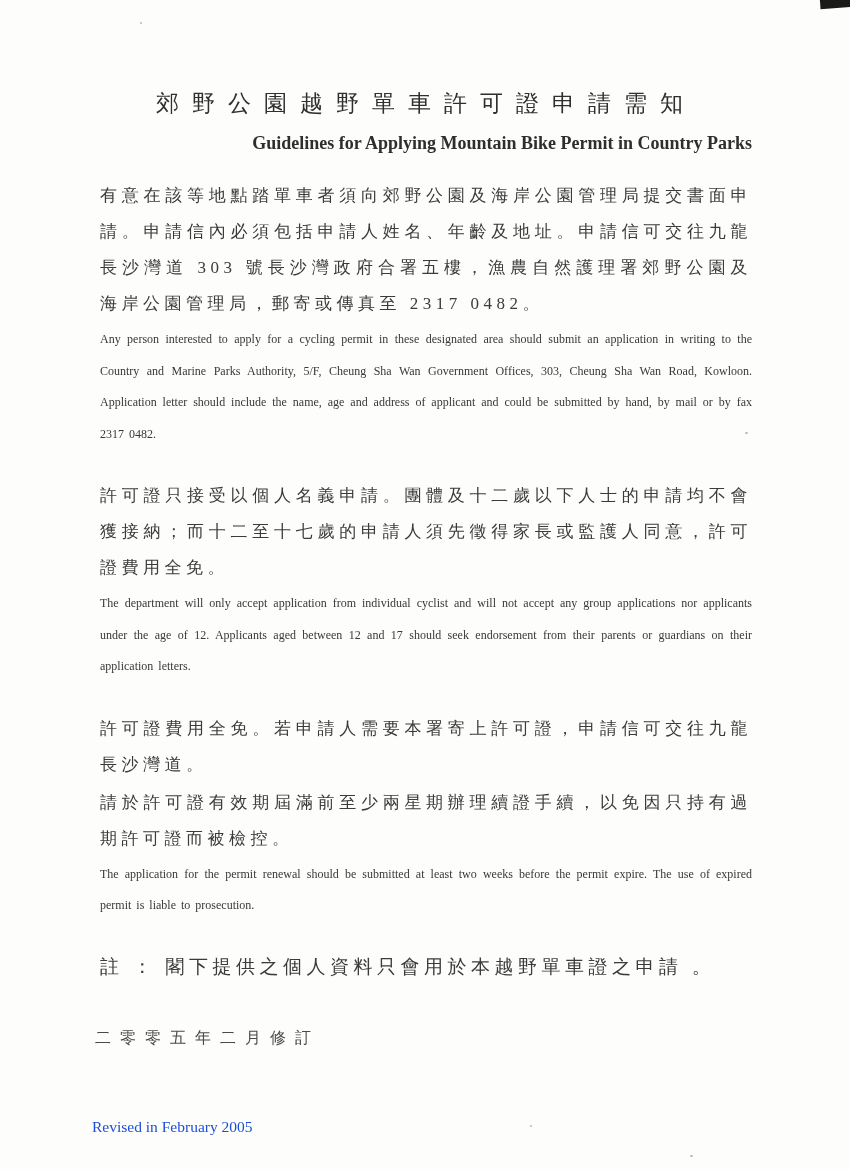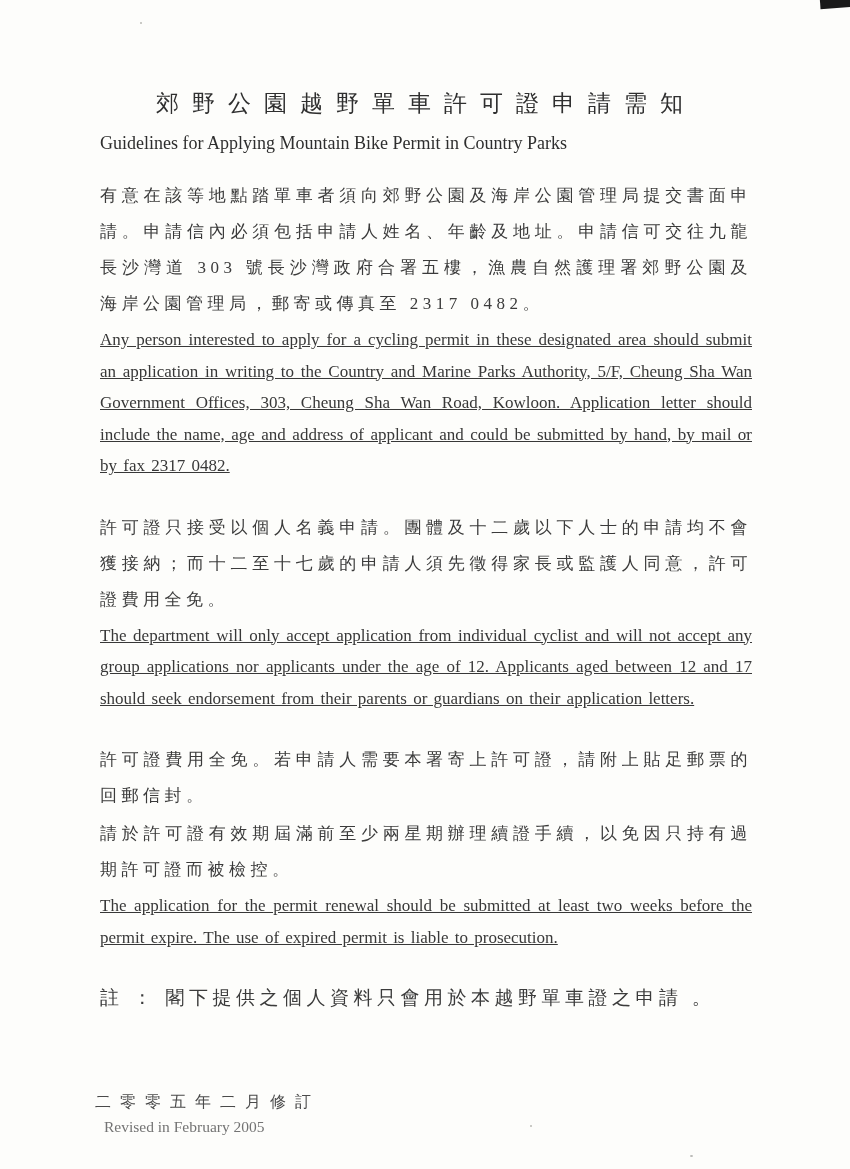--- a/index.html
+++ b/index.html
@@ -35,65 +35,64 @@
   }
   .title-zh {
     text-align: center;
     font-size: 23px;
     letter-spacing: 13px;
     color: #2f2f2f;
     margin: 0 0 14px 0;
     font-weight: normal;
   }
   .title-en {
-    text-align: left;
+    text-align: right;
     font-size: 18px;
-    font-weight: normal;
+    font-weight: bold;
     color: #2e2e2e;
     margin: 0 0 24px 0;
   }
   .para-zh {
     font-size: 17px;
     line-height: 36px;
     letter-spacing: 4.5px;
     text-align: justify;
     color: #3b3b3b;
     margin: 0 0 2px 0;
   }
   .para-en {
-    font-size: 17px;
+    font-size: 12px;
     line-height: 31.5px;
     text-align: justify;
     color: #383838;
     margin: 0 0 28px 0;
     word-spacing: 2px;
-    text-decoration: underline;
   }
   .para-en:last-child { margin-bottom: 0; }
   .remark-zh {
     font-size: 19px;
     line-height: 34px;
     letter-spacing: 4.5px;
     color: #3b3b3b;
     margin: 0 0 4px 0;
   }
   .revised-zh {
     position: absolute;
     left: 95px;
-    top: 1092px;
+    top: 1028px;
     font-size: 16px;
     letter-spacing: 9px;
     color: #4a4a4a;
   }
   .revised-en {
     position: absolute;
-    left: 104px;
+    left: 92px;
     top: 1118px;
     font-size: 15.5px;
-    color: #737373;
+    color: #1d4ed8;
   }
   
   .speckle { position: absolute; background: #b9b9b5; border-radius: 50%; }
   .s1 { width: 3px; height: 2px; left: 690px; top: 1155px; }
   .s2 { width: 2px; height: 2px; left: 530px; top: 1125px; }
   .s3 { width: 3px; height: 2px; left: 745px; top: 432px; }
   .s4 { width: 2px; height: 2px; left: 140px; top: 22px; }
 </style>
 </head>
 <body>
@@ -108,21 +107,21 @@
   <div class="content">
     <h1 class="title-zh">郊野公園越野單車許可證申請需知</h1>
     <h2 class="title-en">Guidelines for Applying Mountain Bike Permit in Country Parks</h2>
 
     <p class="para-zh">有意在該等地點踏單車者須向郊野公園及海岸公園管理局提交書面申請。申請信內必須包括申請人姓名、年齡及地址。申請信可交往九龍長沙灣道 303 號長沙灣政府合署五樓，漁農自然護理署郊野公園及海岸公園管理局，郵寄或傳真至 2317 0482。</p>
     <p class="para-en">Any person interested to apply for a cycling permit in these designated area should submit an application in writing to the Country and Marine Parks Authority, 5/F, Cheung Sha Wan Government Offices, 303, Cheung Sha Wan Road, Kowloon.  Application letter should include the name, age and address of applicant and could be submitted by hand, by mail or by fax 2317 0482.</p>
 
     <p class="para-zh">許可證只接受以個人名義申請。團體及十二歲以下人士的申請均不會獲接納；而十二至十七歲的申請人須先徵得家長或監護人同意，許可證費用全免。</p>
     <p class="para-en">The department will only accept application from individual cyclist and will not accept any group applications nor applicants under the age of 12.  Applicants aged between 12 and 17 should seek endorsement from their parents or guardians on their application letters.</p>
 
-    <p class="para-zh">許可證費用全免。若申請人需要本署寄上許可證，請附上貼足郵票的回郵信封。</p>
+    <p class="para-zh">許可證費用全免。若申請人需要本署寄上許可證，申請信可交往九龍長沙灣道。</p>
 
     <p class="para-zh">請於許可證有效期屆滿前至少兩星期辦理續證手續，以免因只持有過期許可證而被檢控。</p>
     <p class="para-en">The application for the permit renewal should be submitted at least two weeks before the permit expire.   The use of expired permit is liable to prosecution.</p>
 
     <p class="remark-zh">註 ：  閣下提供之個人資料只會用於本越野單車證之申請 。</p>
 
   </div>
 
   <div class="revised-zh">二零零五年二月修訂</div>
   <div class="revised-en">Revised in February 2005</div>

